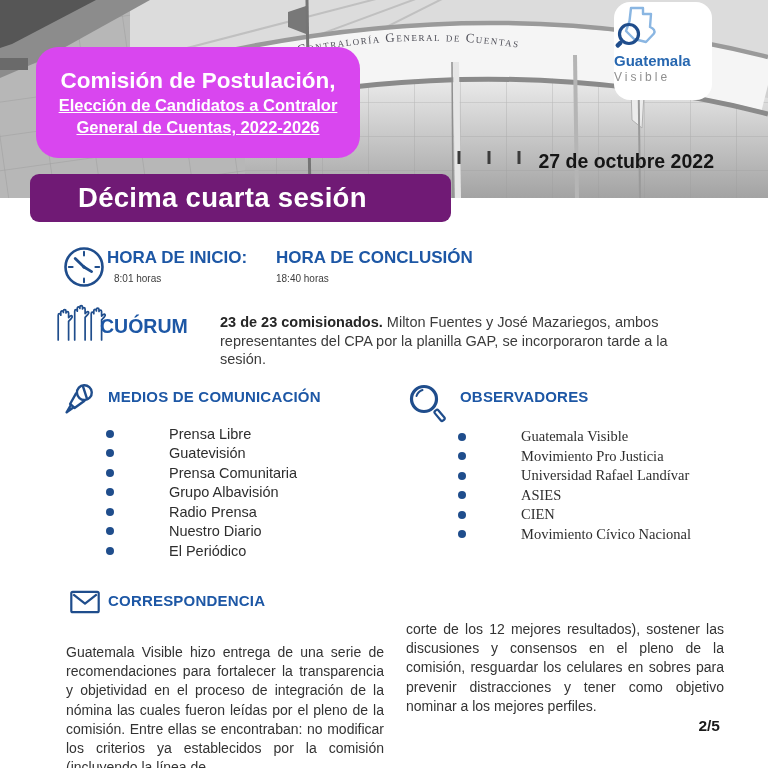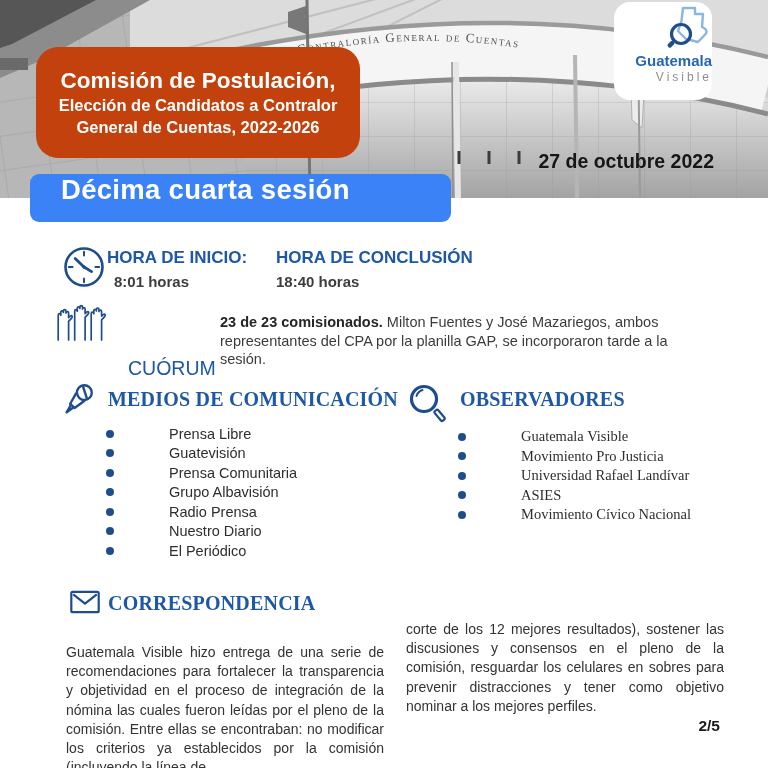--- a/index.html
+++ b/index.html
@@ -5,62 +5,62 @@
   * { margin:0; padding:0; box-sizing:border-box; }
   html,body { width:768px; height:768px; }
   body { font-family:"Liberation Sans", sans-serif; background:#ffffff; }
   .page { position:relative; width:768px; height:768px; background:#fff; overflow:hidden; }
 
   
   .hero { position:absolute; left:0; top:0; width:768px; height:198px; }
   .hero svg.photo { position:absolute; left:0; top:0; }
 
   .title-card { position:absolute; left:36px; top:47px; width:324px; height:111px;
-    background:#c2410c; border-radius:22px; color:#fff; text-align:center;
+    background:#d946ef; border-radius:22px; color:#fff; text-align:center;
     display:flex; flex-direction:column; justify-content:center; padding:0 8px; z-index:3; }
   .title-card .t1 { font-size:22.5px; font-weight:bold; line-height:1.25; }
-  .title-card .t2 { font-size:16.5px; font-weight:bold; line-height:1.3; }
+  .title-card .t2 { font-size:16.5px; font-weight:bold; line-height:1.3;text-decoration:underline; }
 
   .logo-card { position:absolute; left:614px; top:2px; width:98px; height:98px;
     background:#fff; border-radius:16px; display:flex; flex-direction:column;
-    align-items:flex-end; padding-top:3px; z-index:3; }
+    align-items:flex-start; padding-top:3px; z-index:3; }
   .logo-name { font-size:15px; font-weight:bold; color:#2767b0; margin-top:1px; }
   .logo-sub  { font-size:12px; color:#8f8f8f; letter-spacing:3px; margin-top:1px; }
 
   .date { position:absolute; right:54px; top:150px; font-size:19.5px; font-weight:bold;
     color:#161616; z-index:3; }
 
   .session-banner { position:absolute; left:30px; top:174px; width:421px; height:48px;
-    background:#3b82f6; border-radius:9px; color:#fff; font-size:27.5px; font-weight:bold;
-    display:flex; padding-left:31px; letter-spacing:0.3px; z-index:3; }
+    background:#701a75; border-radius:9px; color:#fff; font-size:27.5px; font-weight:bold;
+    display:flex; align-items:center; padding-left:48px; letter-spacing:0.3px; z-index:3; }
 
   
   .icon { position:absolute; }
   .ic-clock { left:63px;  top:246px; }
   .ic-hands { left:57px;  top:303px; }
   .ic-mic   { left:52px;  top:380px; }
   .ic-mag   { left:407px; top:382px; }
   .ic-env   { left:70px;  top:590px; }
 
   
   .sched-label { position:absolute; font-size:17px; font-weight:bold; color:#1d57a5; }
-  .sched-value { position:absolute; font-size:15px; color:#3d3d3d;font-weight:bold; }
+  .sched-value { position:absolute; font-size:10px; color:#3d3d3d; }
   .start-label { left:107px; top:248px; }
   .start-value { left:114px; top:273px; }
   .end-label   { left:276px; top:248px; }
   .end-value   { left:276px; top:273px; }
 
   
-  .quorum-label { position:absolute; left:128px; top:315px; font-size:19.5px; font-weight:normal; color:#1d57a5;margin-top:42px; }
+  .quorum-label { position:absolute; left:100px; top:315px; font-size:19.5px; font-weight:bold; color:#1d57a5; }
   .quorum-text  { position:absolute; left:220px; top:313px; width:478px;
     font-size:14.5px; line-height:18.5px; color:#3b3b3b; }
   .quorum-text b { color:#262626; }
 
   
-  .section-h { position:absolute; font-size:20px; font-weight:bold; color:#1d57a5; letter-spacing:0.2px;font-family:Liberation Serif, serif; }
+  .section-h { position:absolute; font-size:15px; font-weight:bold; color:#1d57a5; letter-spacing:0.2px; }
   .media-h { left:108px; top:388px; }
   .obs-h   { left:460px; top:388px; }
   .corr-h  { left:108px; top:592px; }
 
   
   ul.bullets { position:absolute; list-style:none; }
   .media-list { left:106px; top:424px; }
   .obs-list   { left:458px; top:427px;font-family:Liberation Serif, serif; }
   ul.bullets li { height:19.5px; display:flex; align-items:center;gap:45px; }
   ul.bullets .dot { width:8px; height:8px; border-radius:50%; background:#1f4d8c; margin-right:10px; flex:0 0 auto; }
@@ -258,20 +258,24 @@
     <li>
         <span class="dot"></span>
         <span class="bl">Universidad Rafael Landívar</span>
       </li>
     <li>
         <span class="dot"></span>
         <span class="bl">ASIES</span>
       </li>
     <li>
         <span class="dot"></span>
+        <span class="bl">CIEN</span>
+      </li>
+    <li>
+        <span class="dot"></span>
         <span class="bl">Movimiento Cívico Nacional</span>
       </li>
   </ul>
 
   <svg class="icon ic-env" width="30" height="24" viewBox="0 0 30 24">
     <g stroke="#1f4d8c" fill="none" stroke-width="2.2" stroke-linejoin="round">
       <rect x="1.3" y="1.8" width="27.4" height="20.4" rx="1.5"></rect>
       <path d="M3.2,4.4 L15,13.6 L26.8,4.4"></path>
     </g>
   </svg>

